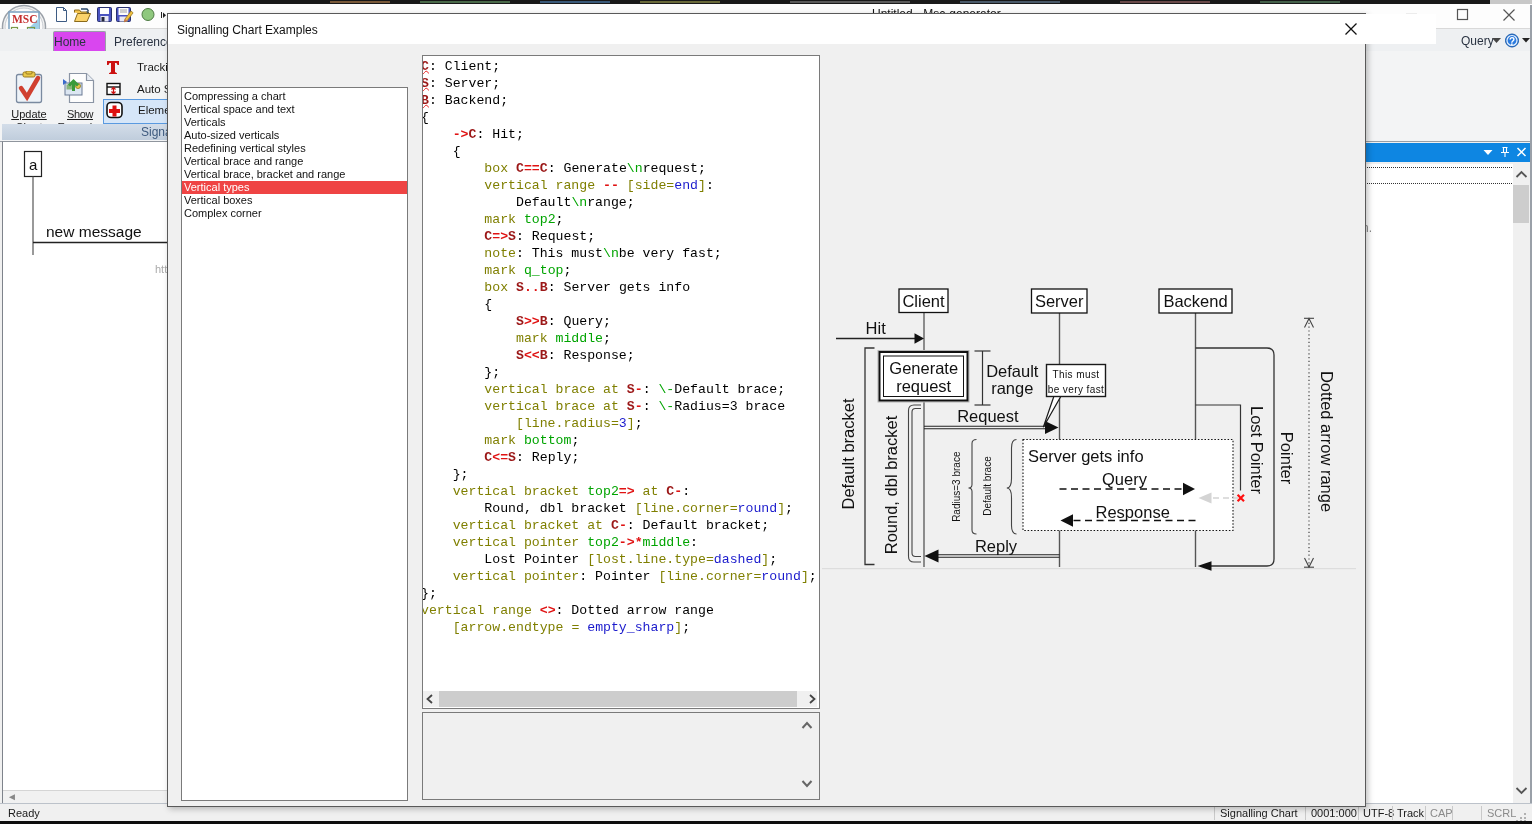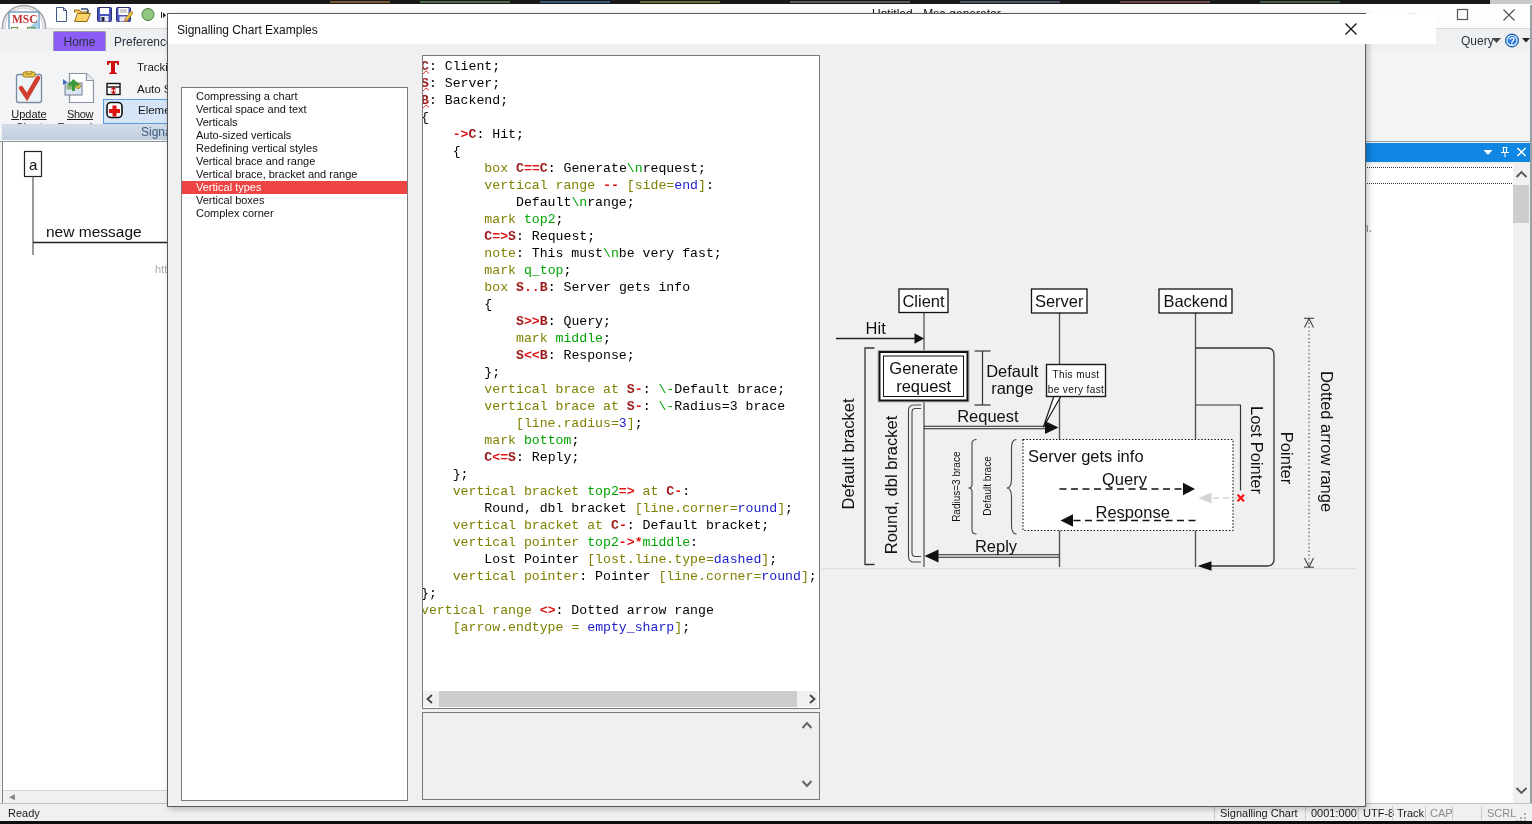--- a/index.html
+++ b/index.html
@@ -6,22 +6,22 @@
     font-family:"Liberation Sans",sans-serif;}
   .abs{position:absolute;}
   #stage{position:absolute;left:0;top:0;width:1532px;height:824px;}
   
   #topstrip{left:0;top:0;width:1532px;height:4px;background:#191919;}
   #titlebar{left:0;top:4px;width:1532px;height:24px;background:#fdfdfd;border-bottom:1px solid #d9d9d9;}
   #apptitle{left:872px;top:7px;font-size:12px;color:#151515;}
   #tabstrip{left:0;top:29px;width:1532px;height:22px;background:#eef0f2;}
   #ribbon{left:0;top:51px;width:1532px;height:90px;background:#f3f4f5;border-bottom:1px solid #989ea6;}
   .tab{position:absolute;font-size:12px;color:#2a3342;}
-  #hometab{left:53px;top:31px;width:51px;height:21px;background:#8b5cf6;border:1px solid #9aa0a8;border-bottom:none;
-    border-radius:2px 2px 0 0;text-align:center;line-height:20px;font-size:12px;color:#2a3342;}
+  #hometab{left:53px;top:31px;width:51px;height:21px;background:#d946ef;border:1px solid #9aa0a8;border-bottom:none;
+    border-radius:2px 2px 0 0;line-height:20px;font-size:12px;color:#2a3342;}
   #grpbar{left:2px;top:124px;width:165px;height:16px;overflow:hidden;
     background:linear-gradient(#d3dde9,#c0cddc);}
   #grpbar span{position:absolute;left:139px;top:1px;font-size:12px;color:#3e5a7e;white-space:nowrap;}
   .bigbtn{position:absolute;top:68px;width:54px;height:67px;font-size:11px;color:#1a1a1a;text-align:center;text-decoration:underline;}
   .smlbl{position:absolute;font-size:11.5px;color:#1a1a1a;margin-left:12px;}
   #canvas{left:2px;top:141px;width:165px;height:665px;background:#ffffff;border-left:1px solid #7e838b;border-top:1px solid #8f959d;}
   
   #bluebar{left:1363px;top:143px;width:167px;height:19px;background:#0e86e2;}
   #editor{left:1363px;top:164px;width:150px;height:639px;background:#ffffff;}
   #rightsb{left:1513px;top:164px;width:17px;height:639px;background:#f0f0f0;}
@@ -32,21 +32,21 @@
   .sbsep{position:absolute;top:2px;width:1px;height:14px;background:#c9c9c9;}
   
   #dlg{left:167px;top:13px;width:1197px;height:792px;background:#f0f0f0;border:1px solid #595959;
     box-shadow:2px 2px 6px rgba(0,0,0,0.25);}
   #dlgtitle{left:0;top:0;width:1268px;height:30px;background:#ffffff;text-decoration:underline;}
   #dlgtitle span{position:absolute;left:9px;top:9px;font-size:12px;color:#111;}
   #srch{left:13px;top:41px;width:220px;height:20px;background:#fff;border:1px solid #7a7a7a;
     font-size:12px;color:#111;padding:2px 0 0 5px;}
   #list{left:13px;top:73px;width:225px;height:710px;background:#fff;border:1px solid #7a7a7a;
     font-size:11px;color:#111;padding-top:2px;}
-  .li{height:13px;line-height:13px;padding-left:14px;white-space:nowrap;}
+  .li{height:13px;line-height:13px;padding-left:2px;white-space:nowrap;}
   .lisel{background:#ef4444;color:#fff;}
   #codebox{left:254px;top:41px;width:396px;height:652px;background:#fff;border:1px solid #7a7a7a;overflow:hidden;}
   #code{position:absolute;left:-2px;top:2px;margin:0;padding:0;font-family:"Liberation Mono",monospace;
     font-size:13.2px;line-height:17px;white-space:pre;color:#000;}
   .k{color:#7f7f00;}
   .e{color:#9b1717;font-weight:bold;}
   .w{color:#9b1717;font-weight:bold;text-decoration:underline;text-decoration-style:wavy;
      text-decoration-color:#e82020;text-decoration-thickness:1px;text-underline-offset:0px;text-decoration-skip-ink:none;}
   .r{color:#e01212;font-weight:bold;}
   .g{color:#00a400;}

